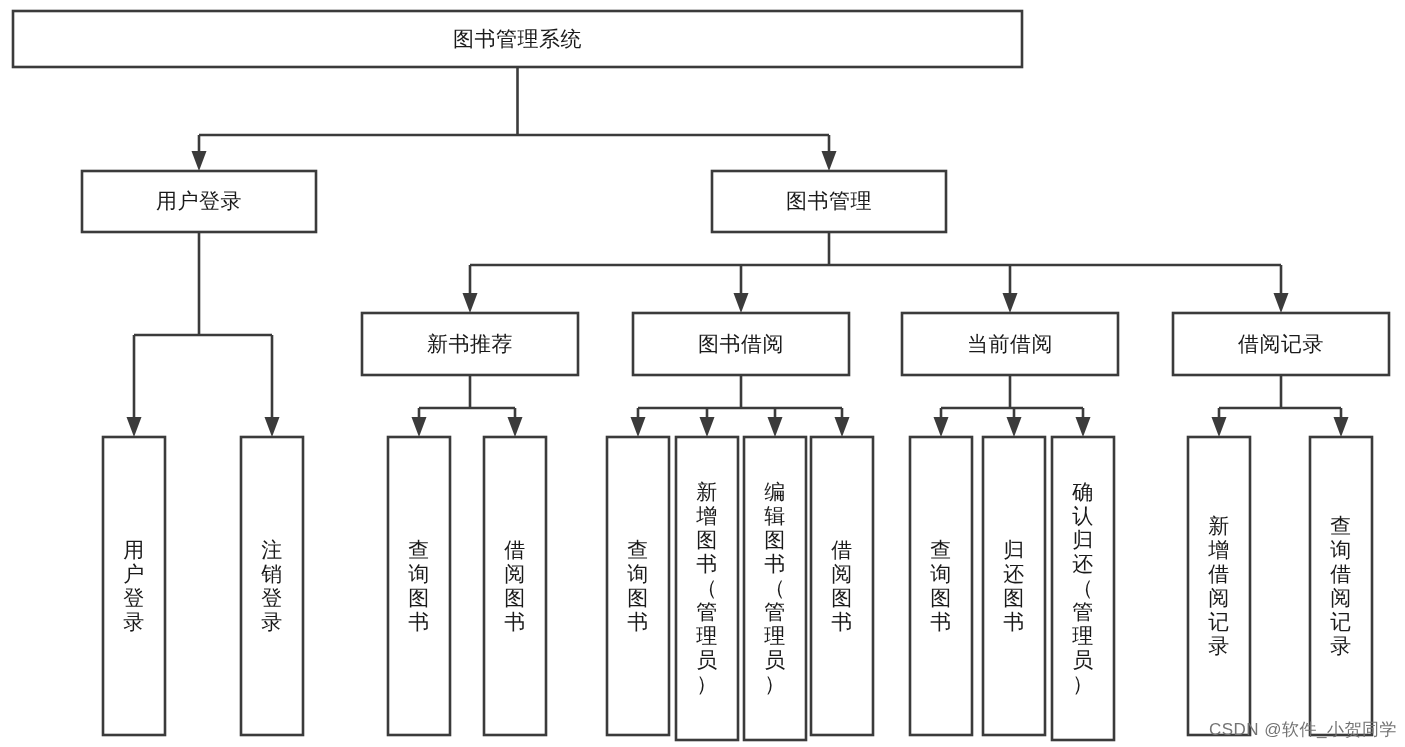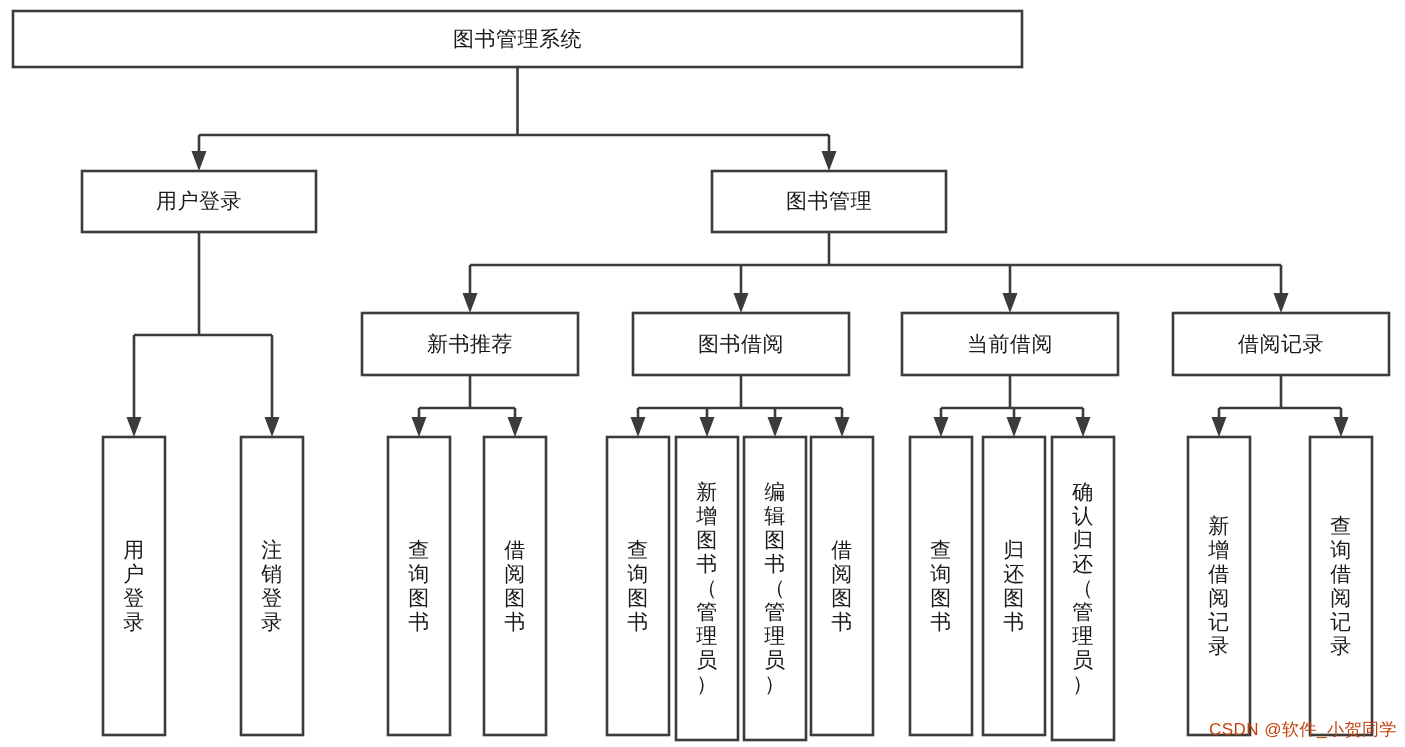--- a/index.html
+++ b/index.html
@@ -57,21 +57,21 @@
   .arrow-head {
     fill: #3b3b3b;
     stroke: none;
   }
   .watermark-text {
     position: absolute;
     right: 8px;
     bottom: 6px;
     font-family: "Liberation Sans", "DejaVu Sans", sans-serif;
     font-size: 17px;
-    color: #c2410c;
+    color: #737373;
     letter-spacing: 0.5px;
     white-space: nowrap;
     user-select: none;
   }
 </style>
 </head>
 <body>
 
 <div id="diagram-root">
   <svg id="flowchart" viewBox="0 0 1405 747" xmlns="http://www.w3.org/2000/svg">

